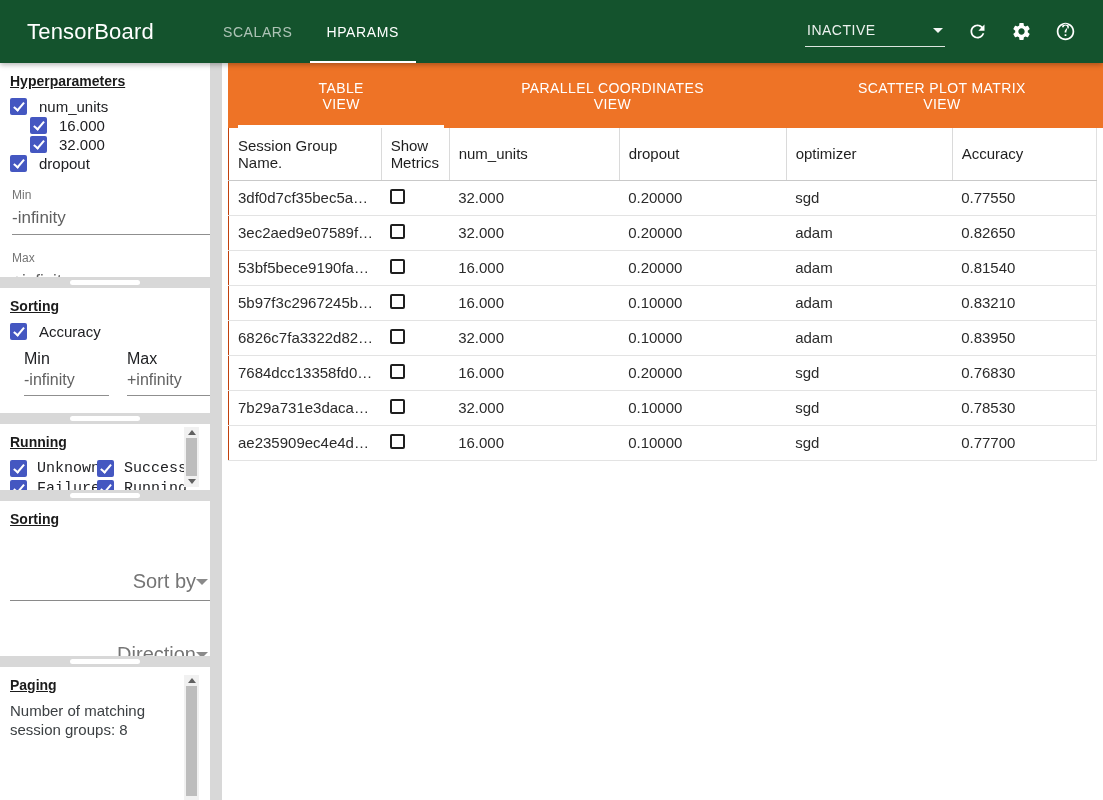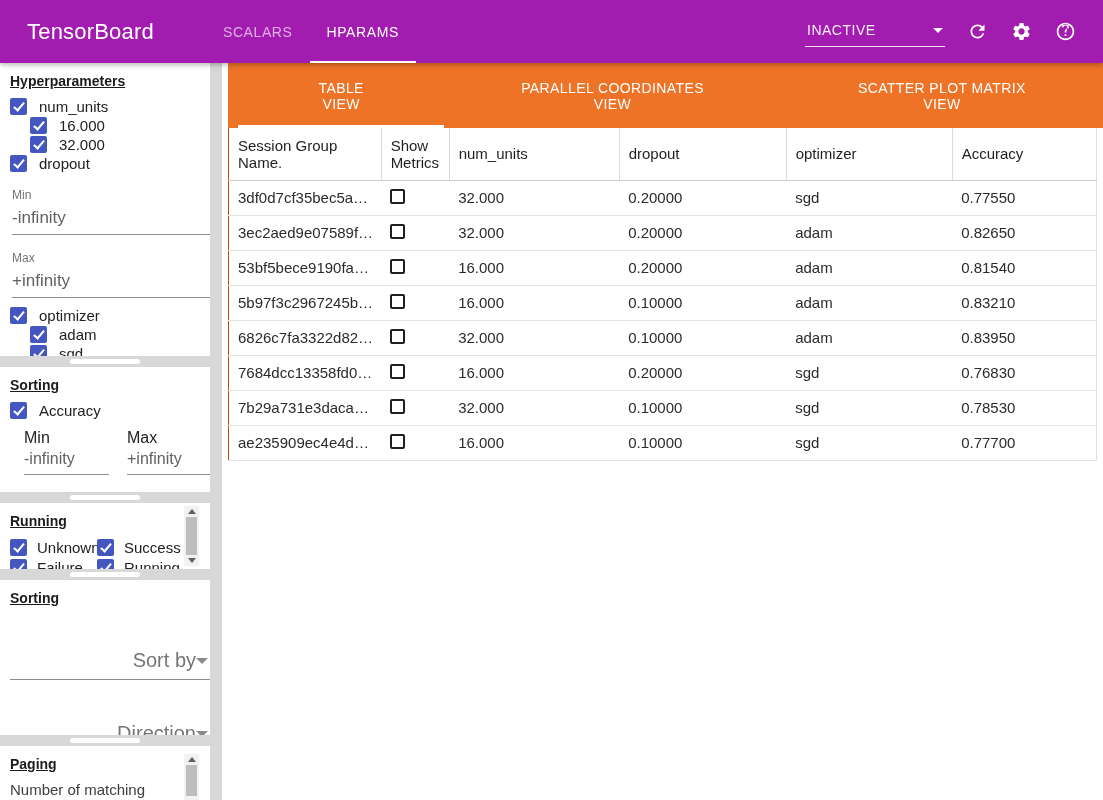--- a/index.html
+++ b/index.html
@@ -1,21 +1,21 @@
 <!DOCTYPE html>
 <html><head>
 <meta charset="utf-8">
 <style>
   * { box-sizing: border-box; margin: 0; padding: 0; }
   html, body { width: 1103px; height: 800px; overflow: hidden; }
   body { font-family: "Liberation Sans", sans-serif; background: #fff; color: #202124; }
 
   
   .topbar {
-    height: 63px; background: #a21caf; display: flex; align-items: stretch;
+    height: 63px; background: #14532d; display: flex; align-items: stretch;
     color: #fff; position: relative; z-index: 20;
     box-shadow: 0 2px 5px rgba(0,0,0,0.28);
   }
   .brand { font-size: 22px; font-weight: 500; letter-spacing: 0.2px;
     display: flex; align-items: center; margin: 0 52px 0 27px; }
   .topnav { display: flex; align-items: stretch; }
   .top-tab { display: flex; align-items: center; padding: 7px 17px; font-size: 14px;
     letter-spacing: 0.6px; color: rgba(255,255,255,0.65); position: relative; cursor: pointer; }
   .top-tab.active { color: #fff; }
   .top-tab.active::after { content:""; position: absolute; left: 0; right: 0; bottom: 0;
@@ -50,21 +50,21 @@
   .field { margin: 16px 0 6px 2px; }
   .field .flabel { font-size: 12px; color: #757575; margin-bottom: 3px; }
   .mat-input { border: none; outline: none; border-bottom: 1px solid #8f8f8f;
     font-family: "Liberation Sans", sans-serif; font-size: 17px; color: #3c4043;
     background: transparent; width: 198px; padding: 3px 0 6px 0; }
   .mat-input::placeholder { color: #616161; opacity: 1; }
   .minmax-pair { display: flex; gap: 18px; margin: 10px 0 4px 14px; }
   .minmax-pair .mat-input { width: 85px; font-size: 16px; }
 
   .status-grid { display: grid; grid-template-columns: 87px auto; margin-top: 4px; width: 178px; }
-  .status-grid .cb-row { gap: 10px; }
+  .status-grid .cb-row { gap: 10px; font-family: Liberation Mono, monospace; }
 
   .select { width: 200px; display: flex; align-items: center; justify-content: flex-end;
     border-bottom: 1px solid #8a8a8a; padding: 5px 2px 7px 0; font-size: 20px; color: #757575; cursor: pointer; }
   .caret-down-g { width: 0; height: 0; border-left: 6px solid transparent;
     border-right: 6px solid transparent; border-top: 6px solid #8a8a8a; }
 
   .vscroll { position: absolute; right: 11px; width: 15px; background: #f1f1f1;
     display: flex; flex-direction: column; align-items: center; justify-content: space-between; padding: 3px 0; }
   .vs-up { width: 0; height: 0; border-left: 4px solid transparent; border-right: 4px solid transparent;
     border-bottom: 5px solid #616161; }
@@ -119,21 +119,21 @@
           <path d="M12 2C6.48 2 2 6.48 2 12s4.48 10 10 10 10-4.48 10-10S17.52 2 12 2zm0 18c-4.41 0-8-3.59-8-8s3.59-8 8-8 8 3.59 8 8-3.59 8-8 8zm1-5h-2v2h2v-2zm2.07-7.75l-.9.92C13.45 10.9 13 11.5 13 13h-2v-.5c0-1.1.45-2.1 1.17-2.83l1.24-1.26c.37-.36.59-.86.59-1.41 0-1.1-.9-2-2-2s-2 .9-2 2H8c0-2.21 1.79-4 4-4s4 1.79 4 4c0 .88-.36 1.68-.93 2.25z"></path>
         </svg>
     </div>
   </div>
 </div>
 
 <div class="app">
 
   <div class="sidebar">
 
-    <div class="card" style="height:293px;">
+    <div class="card" style="height:214px;">
       <div class="card-title">Hyperparameters</div>
       <div class="cb-row">
         <span class="cb"></span>
         <span>num_units</span>
       </div>
       <div class="cb-row indent">
         <span class="cb"></span>
         <span>16.000</span>
       </div>
       <div class="cb-row indent">

